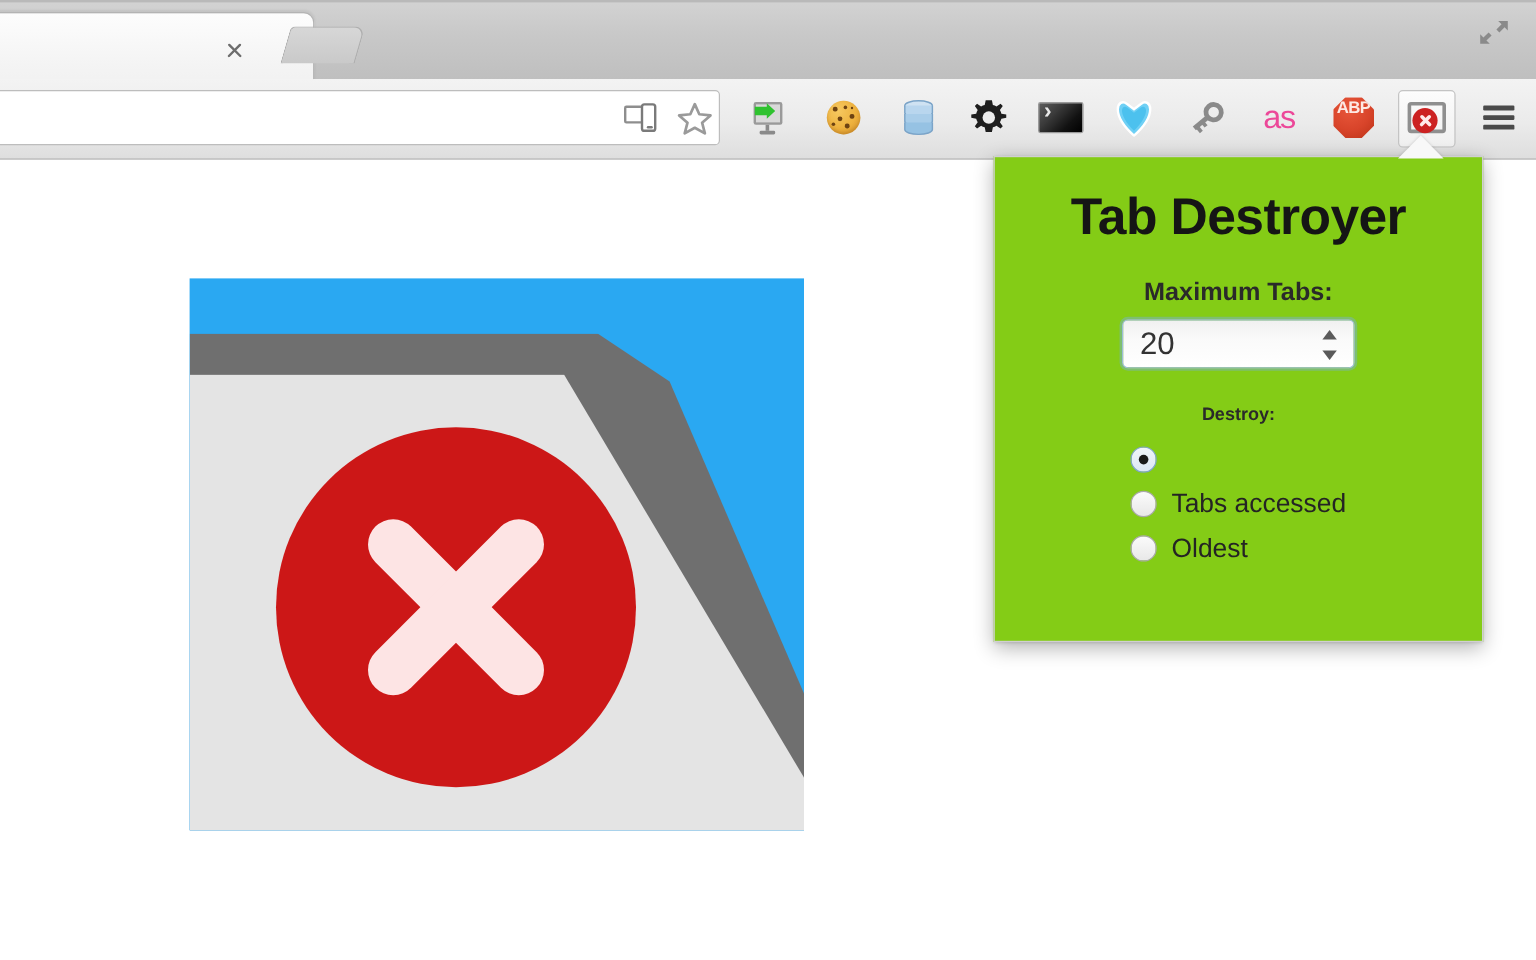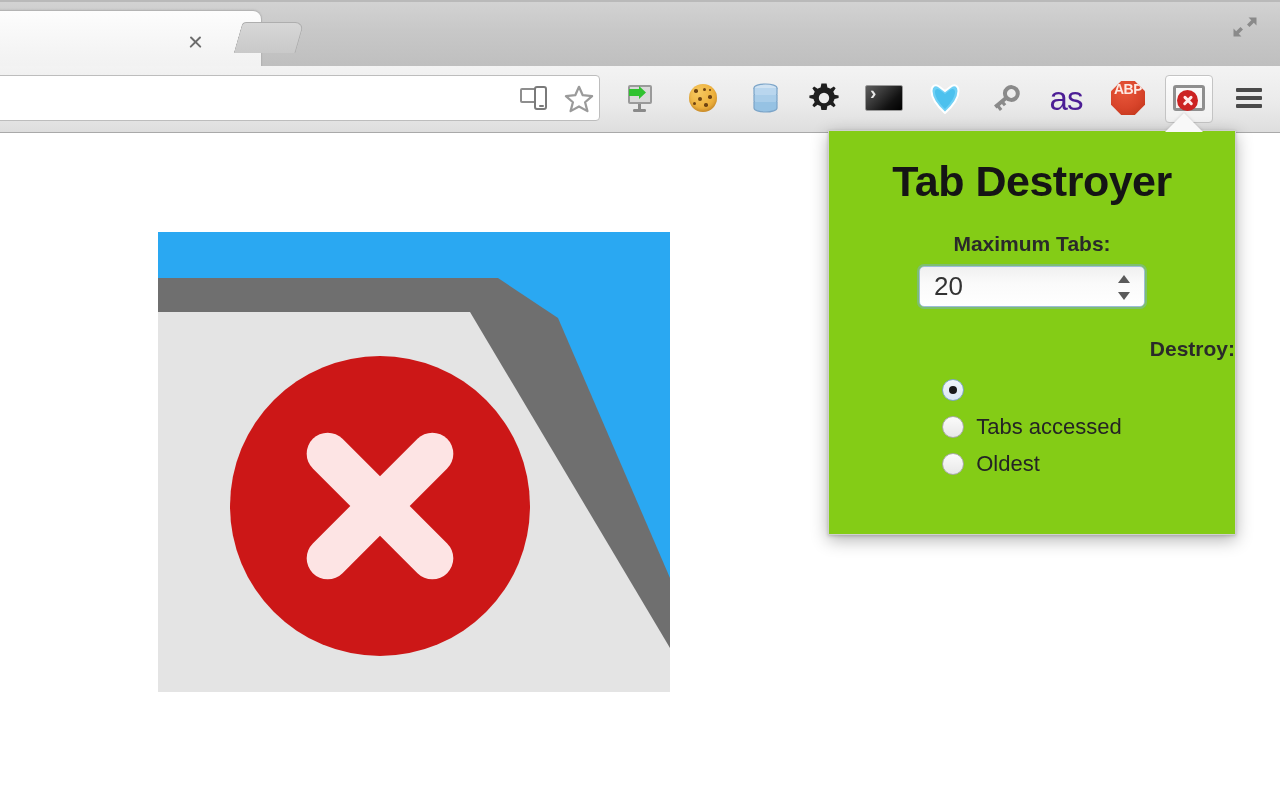--- a/index.html
+++ b/index.html
@@ -193,23 +193,23 @@
 
   
   .ico-diamond { width: 30px; height: 32px; }
 
   
   .ico-key { width: 32px; height: 28px; }
 
   
   .ico-lastfm {
     font-family: "Liberation Sans", sans-serif;
-    font-size: 33px;
+    font-size: 27px;
     font-weight: 400;
-    color: #4c1d95;
+    color: #ec4899;
     letter-spacing: -1px;
     line-height: 1;
   }
 
   
   .ico-abp {
     width: 34px; height: 34px;
     background: radial-gradient(circle at 40% 30%, #e8573a 0%, #d8442a 55%, #bb3318 100%);
     clip-path: polygon(30% 0%, 70% 0%, 100% 30%, 100% 70%, 70% 100%, 30% 100%, 0% 70%, 0% 30%);
     display: flex; align-items: flex-start; justify-content: center;
@@ -343,21 +343,21 @@
 
   .field-label {
     margin-top: 26px;
     font-size: 21px;
     font-weight: bold;
     color: #2a2a2a;
   }
 
   .spinner-wrap {
     margin: 10px auto 0 auto;
-    width: 226px;
+    width: 194px;
     height: 41px;
     position: relative;
     border: 1px solid #9dbdd8;
     border-radius: 5px;
     background: linear-gradient(to bottom, #f0f0f0 0%, #fafafa 40%, #ffffff 100%);
     box-shadow: 0 0 0 2px rgba(120,175,220,0.45);
     box-sizing: border-box;
   }
   .spinner-wrap .val {
     position: absolute;
@@ -377,24 +377,23 @@
   .spin-arrows .up, .spin-arrows .down {
     width: 0; height: 0;
     border-left: 6px solid transparent;
     border-right: 6px solid transparent;
   }
   .spin-arrows .up   { border-bottom: 8px solid #5a5a5a; }
   .spin-arrows .down { border-top: 8px solid #5a5a5a; }
 
   .group-label {
     margin-top: 30px;
-    font-size: 21px;
+    font-size: 15px;
     font-weight: bold;
     color: #2a2a2a;
-    text-align: right;
   }
 
   .radio-list {
     margin-top: 10px;
     display: inline-block;
     text-align: left;
   }
   .radio-row {
     display: flex;
     align-items: center;

